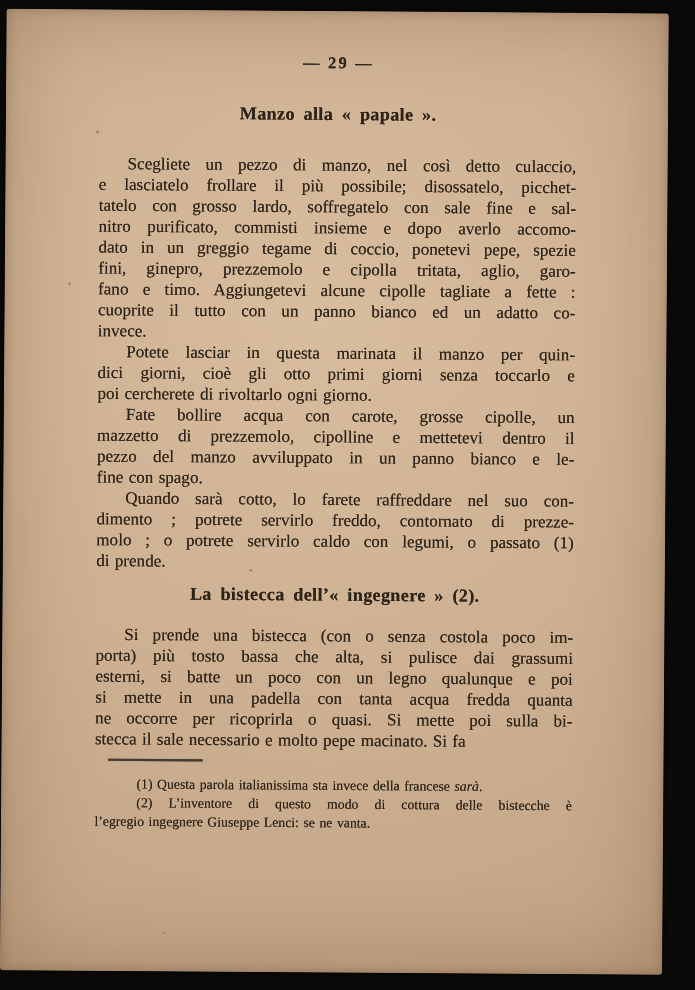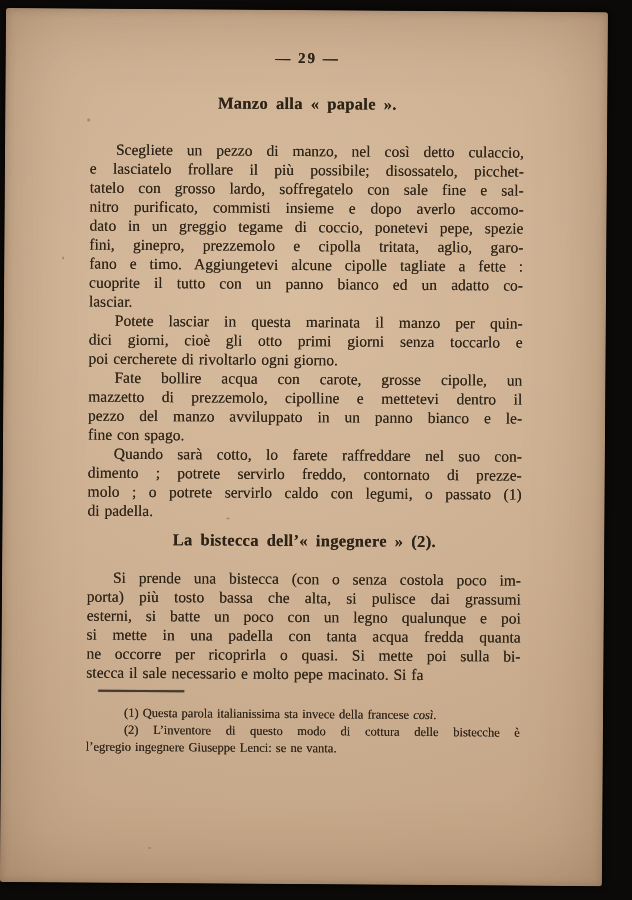--- a/index.html
+++ b/index.html
@@ -115,58 +115,58 @@
 
     <div class="para para-lead">
         <div class="line first"><span>Scegliete un pezzo di manzo, nel così detto culaccio,</span></div>
         <div class="line"><span>e lasciatelo frollare il più possibile; disossatelo, picchet-</span></div>
         <div class="line"><span>tatelo con grosso lardo, soffregatelo con sale fine e sal-</span></div>
         <div class="line"><span>nitro purificato, commisti insieme e dopo averlo accomo-</span></div>
         <div class="line"><span>dato in un greggio tegame di coccio, ponetevi pepe, spezie</span></div>
         <div class="line"><span>fini, ginepro, prezzemolo e cipolla tritata, aglio, garo-</span></div>
         <div class="line"><span>fano e timo. Aggiungetevi alcune cipolle tagliate a fette :</span></div>
         <div class="line"><span>cuoprite il tutto con un panno bianco ed un adatto co-</span></div>
-        <div class="line last"><span>lasciar.</span></div>
+        <div class="line last"><span>invece.</span></div>
       </div>
 
     <div class="para">
         <div class="line first"><span>Potete lasciar in questa marinata il manzo per quin-</span></div>
         <div class="line"><span>dici giorni, cioè gli otto primi giorni senza toccarlo e</span></div>
         <div class="line last"><span>poi cercherete di rivoltarlo ogni giorno.</span></div>
       </div>
 
     <div class="para">
         <div class="line first"><span>Fate bollire acqua con carote, grosse cipolle, un</span></div>
         <div class="line"><span>mazzetto di prezzemolo, cipolline e mettetevi dentro il</span></div>
         <div class="line"><span>pezzo del manzo avviluppato in un panno bianco e le-</span></div>
         <div class="line last"><span>fine con spago.</span></div>
       </div>
 
     <div class="para">
         <div class="line first"><span>Quando sarà cotto, lo farete raffreddare nel suo con-</span></div>
         <div class="line"><span>dimento ; potrete servirlo freddo, contornato di prezze-</span></div>
         <div class="line"><span>molo ; o potrete servirlo caldo con legumi, o passato (1)</span></div>
-        <div class="line last"><span>di padella.</span></div>
+        <div class="line last"><span>di prende.</span></div>
       </div>
 
     <h2 class="heading heading-2">La bistecca dell’« ingegnere » (2).</h2>
 
     <div class="para para-lead-2">
         <div class="line first"><span>Si prende una bistecca (con o senza costola poco im-</span></div>
         <div class="line"><span>porta) più tosto bassa che alta, si pulisce dai grassumi</span></div>
         <div class="line"><span>esterni, si batte un poco con un legno qualunque e poi</span></div>
         <div class="line"><span>si mette in una padella con tanta acqua fredda quanta</span></div>
         <div class="line"><span>ne occorre per ricoprirla o quasi. Si mette poi sulla bi-</span></div>
         <div class="line last"><span>stecca il sale necessario e molto pepe macinato. Si fa</span></div>
       </div>
 
     <div class="footnote-rule"></div>
 
     <div class="para footnote">
-        <div class="line first last"><span>(1) Questa parola italianissima sta invece della francese </span><i>così</i><span>.</span></div>
+        <div class="line first last"><span>(1) Questa parola italianissima sta invece della francese </span><i>sarà</i><span>.</span></div>
       </div>
 
     <div class="para footnote footnote-2">
         <div class="line first"><span>(2) L’inventore di questo modo di cottura delle bistecche è</span></div>
         <div class="line last"><span>l’egregio ingegnere Giuseppe Lenci: se ne vanta.</span></div>
       </div>
 
   </div>
 </div>
 

